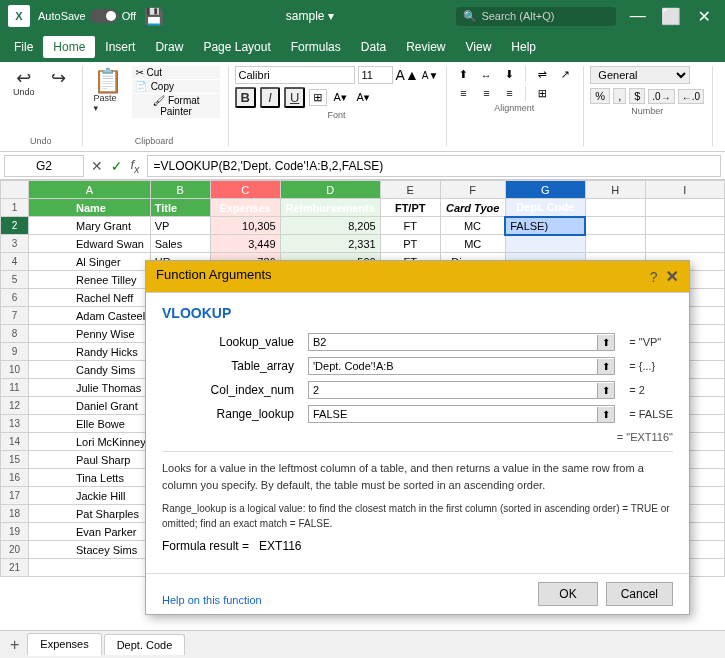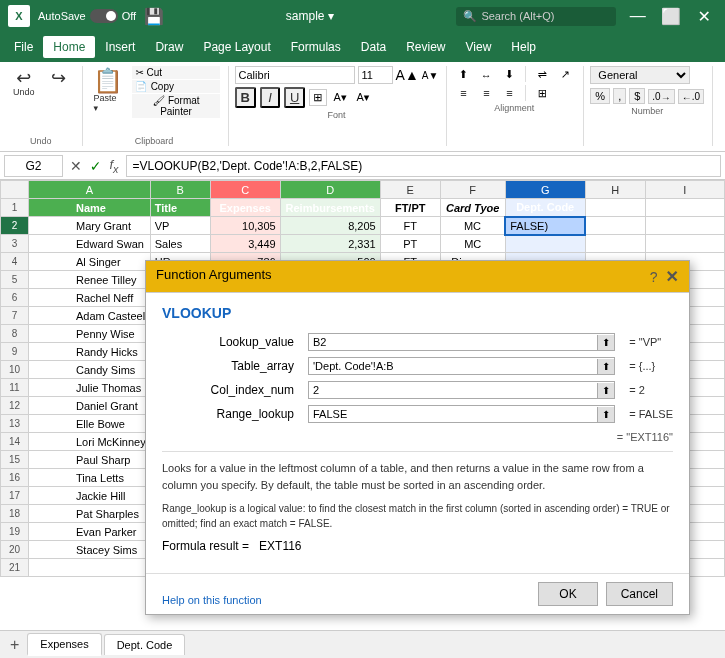--- a/index.html
+++ b/index.html
@@ -24,21 +24,21 @@
     
     .ribbon { background: white; border-bottom: 1px solid #ccc; padding: 4px 8px 2px; height: 90px; display: flex; align-items: flex-start; gap: 2px; overflow: hidden; }
     .ribbon-group { border-right: 1px solid #ddd; padding-right: 8px; margin-right: 4px; display: flex; flex-direction: column; height: 80px; }
     .ribbon-group-content { display: flex; align-items: flex-start; gap: 4px; flex: 1; }
     .ribbon-group-label { font-size: 9px; color: #666; text-align: center; margin-top: 2px; }
     .ribbon-btn { display: flex; flex-direction: column; align-items: center; padding: 3px 5px; cursor: pointer; border-radius: 2px; min-width: 30px; font-size: 10px; color: #333; }
     .ribbon-icon { font-size: 18px; line-height: 1; }
 
     
     .formula-bar { background: white; border-bottom: 1px solid #ccc; height: 28px; display: flex; align-items: center; padding: 0 4px; gap: 4px; }
-    .cell-ref { width: 59px; border: 1px solid #ccc; padding: 2px 4px; font-size: 12px; text-align: center; height: 22px; }
+    .cell-ref { width: 80px; border: 1px solid #ccc; padding: 2px 4px; font-size: 12px; text-align: center; height: 22px; }
     .formula-btns { display: flex; gap: 2px; }
     .formula-btn { background: none; border: none; cursor: pointer; font-size: 14px; color: #555; padding: 0 3px; }
     .formula-input { flex: 1; border: 1px solid #ccc; padding: 2px 6px; font-size: 12px; height: 22px; }
 
     
     .spreadsheet-area { display: flex; height: calc(658px - 32px - 30px - 90px - 28px - 28px); overflow: hidden; }
     
     .sheet-container { flex: 1; overflow: hidden; position: relative; background: white; }
     
     table { border-collapse: collapse; width: 100%; }

